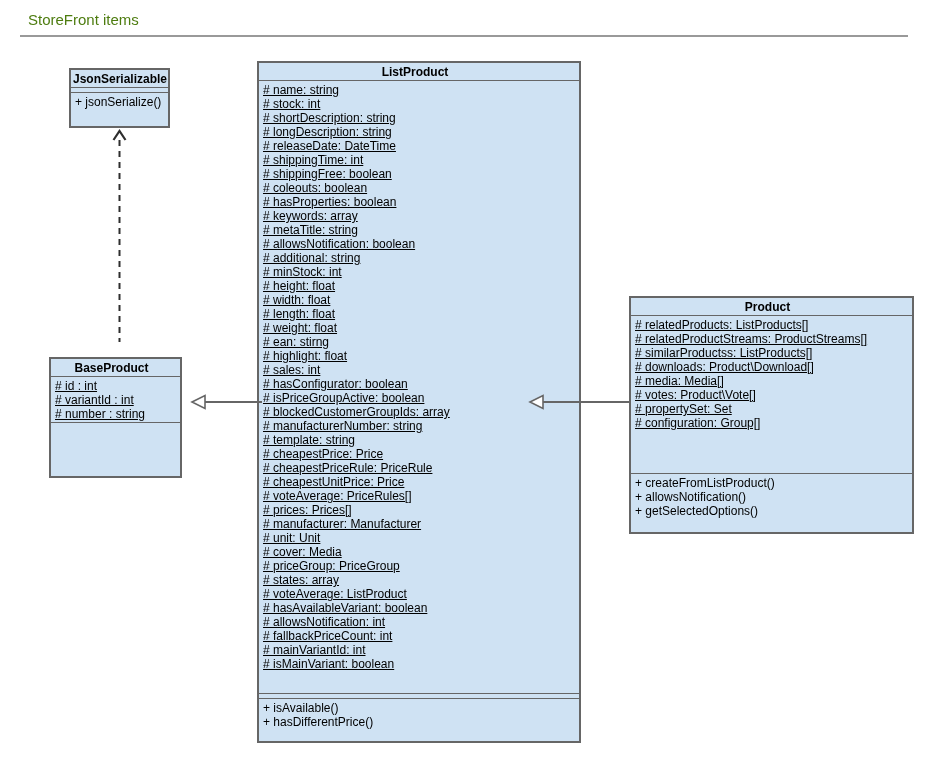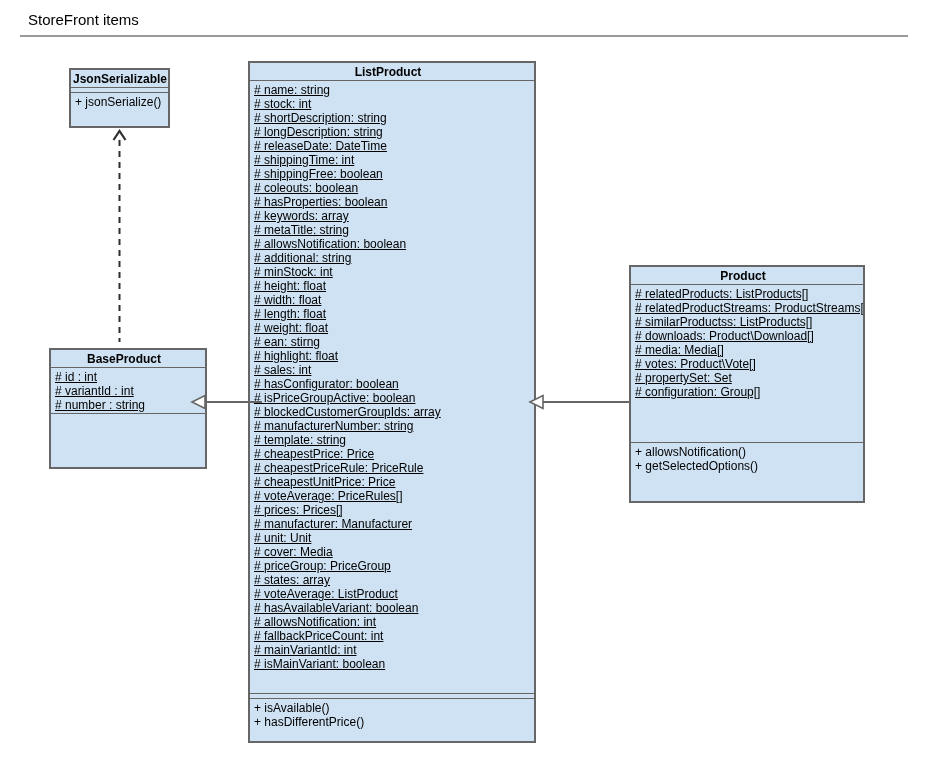--- a/index.html
+++ b/index.html
@@ -18,21 +18,21 @@
     background: #ffffff;
     font-family: "Liberation Sans", "DejaVu Sans", sans-serif;
     color: #000000;
     overflow: hidden;
   }
   .page-title {
     position: absolute;
     left: 28px;
     top: 11px;
     font-size: 15px;
-    color: #000000;
+    color: #4d7c0f;
     white-space: nowrap;
   }
   .title-rule {
     position: absolute;
     left: 20px;
     top: 35px;
     width: 888px;
     border-top: 2px solid var(--rule-color);
   }
   .uml-class {
@@ -67,23 +67,23 @@
   .uml-members .member {
     line-height: 14px;
     white-space: nowrap;
   }
   .grow { flex: 1 1 auto; }
   .fixed { flex: 0 0 auto; text-decoration: underline; }
   .connector { position: absolute; }
 
   
   #cls-jsonserializable { left: 69px;  top: 68px;  width: 101px; height: 60px; }
-  #cls-baseproduct      { left: 49px;  top: 348px; width: 158px; height: 121px; justify-content: space-between; }
-  #cls-listproduct      { left: 248px; top: 61px;  width: 288px; height: 682px; }
-  #cls-product          { left: 629px; top: 265px; width: 236px; height: 238px; }
+  #cls-baseproduct      { left: 49px;  top: 357px; width: 133px; height: 121px; justify-content: space-between; }
+  #cls-listproduct      { left: 257px; top: 61px;  width: 324px; height: 682px; }
+  #cls-product          { left: 629px; top: 296px; width: 285px; height: 238px; }
 
   #cls-listproduct .attrs { height: 613px; }
   #cls-baseproduct .attrs { height: 46px; }
   #cls-product .attrs     { height: 158px; }
 </style>
 </head>
 <body>
 
 <div class="canvas">
 
@@ -167,20 +167,21 @@
         <div class="member"># relatedProducts: ListProducts[]</div>
         <div class="member"># relatedProductStreams: ProductStreams[]</div>
         <div class="member"># similarProductss: ListProducts[]</div>
         <div class="member"># downloads: Product\Download[]</div>
         <div class="member"># media: Media[]</div>
         <div class="member"># votes: Product\Vote[]</div>
         <div class="member"># propertySet: Set</div>
         <div class="member"># configuration: Group[]</div>
       </div>
     <div class="uml-members bt grow">
+        <div class="member">+ createFromListProduct()</div>
         <div class="member">+ allowsNotification()</div>
         <div class="member">+ getSelectedOptions()</div>
       </div>
   </div>
 
   <svg class="connector" style="left:110px; top:128px;" width="20" height="215" viewBox="0 0 20 215">
     <line x1="9.5" y1="12" x2="9.5" y2="214" stroke="var(--realization-line)" stroke-width="2" stroke-dasharray="6,5"></line>
     <polyline points="3.5,12 9.5,3 15.5,12" fill="none" stroke="var(--realization-line)" stroke-width="2.2"></polyline>
   </svg>
 

